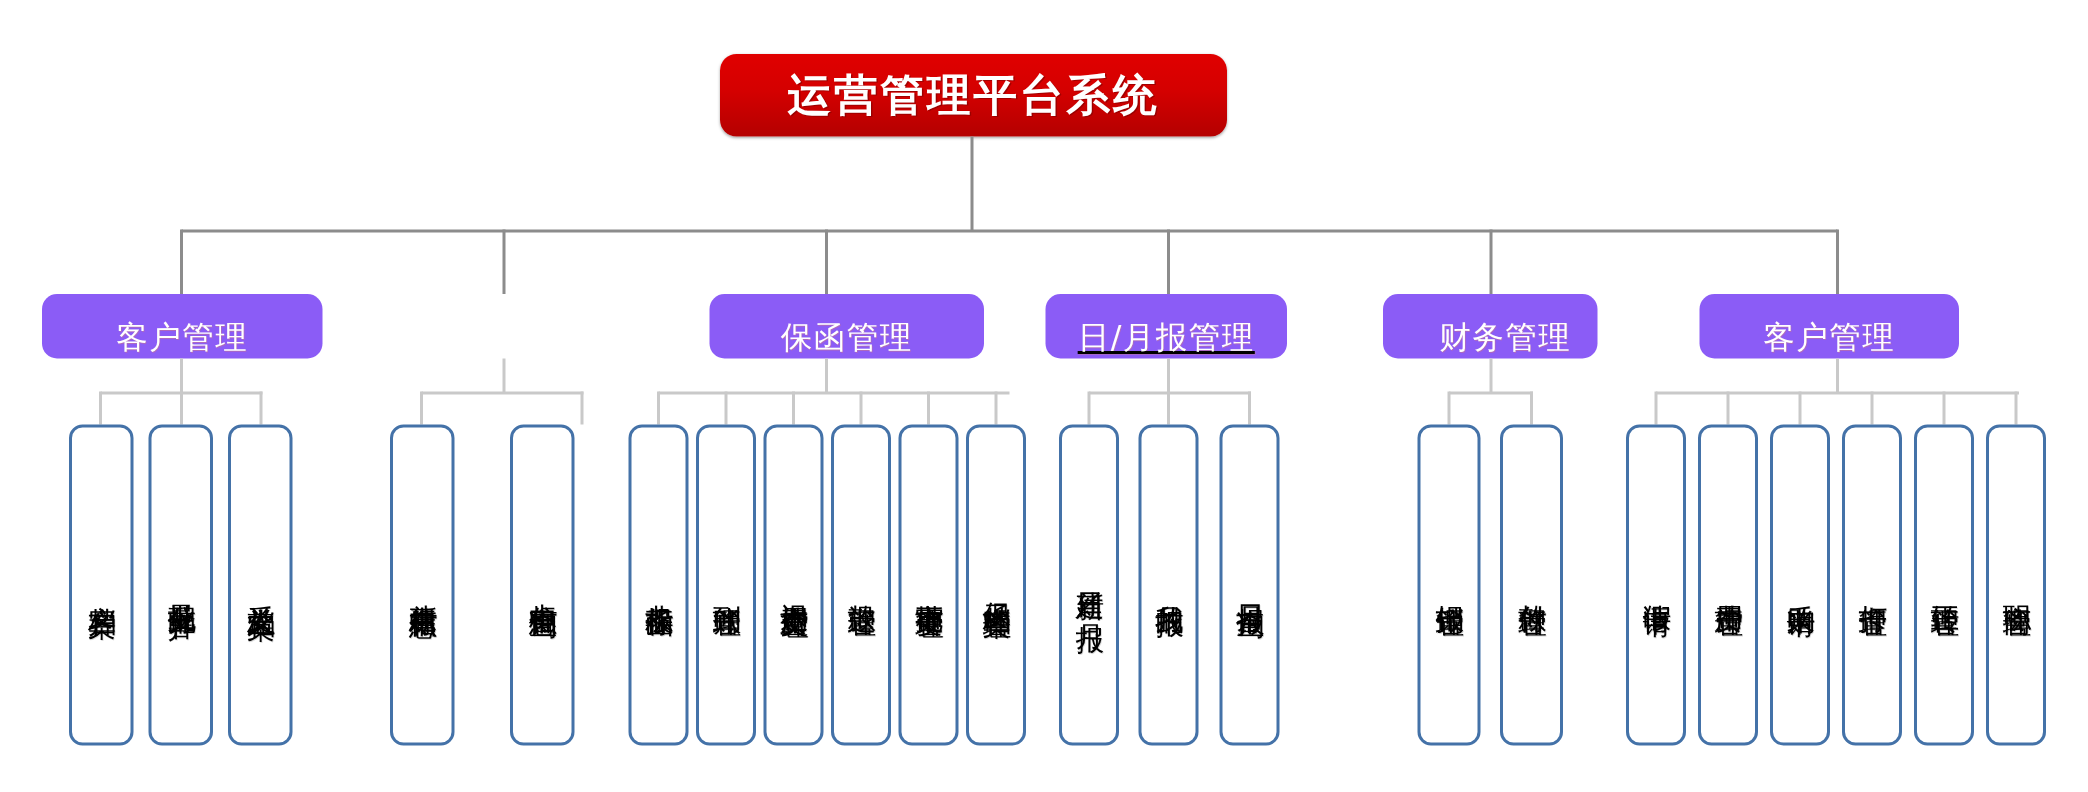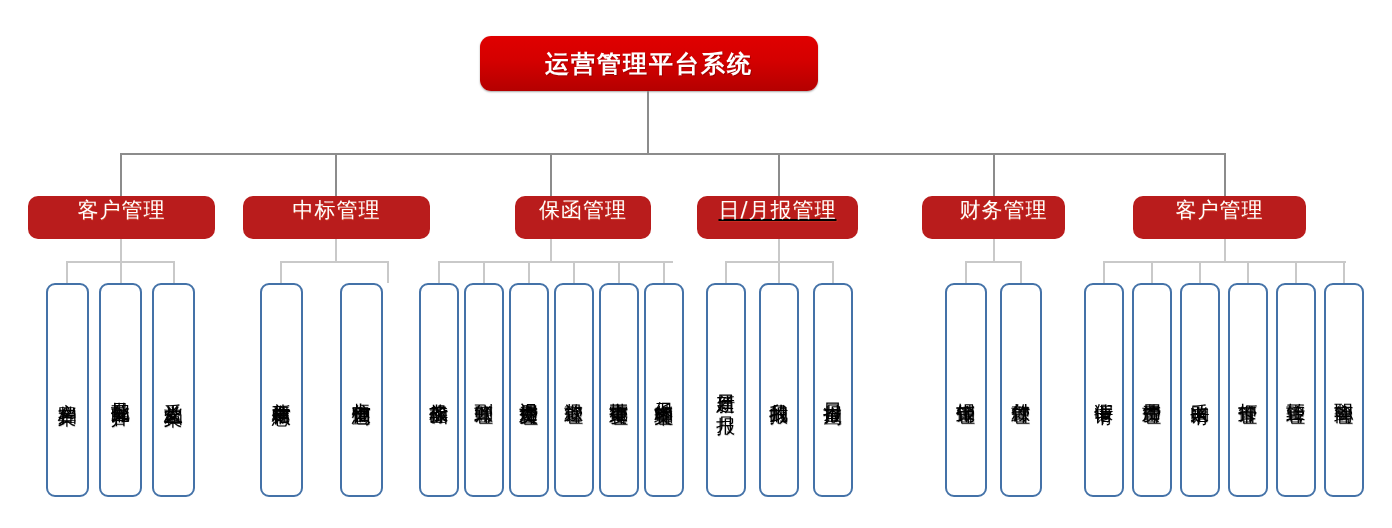--- a/index.html
+++ b/index.html
@@ -34,35 +34,35 @@
     display: flex;
     align-items: center;
     justify-content: center;
     border-radius: 11px;
     background: linear-gradient(180deg, #e00000 0%, #d40000 45%, #b40000 100%);
     box-shadow: 0 1px 2px rgba(0,0,0,0.35);
     box-sizing: border-box;
   }
   .root-node .label {
     color: #ffffff;
-    font-size: 24px;
+    font-size: 29px;
     font-weight: bold;
     letter-spacing: 2px;
     text-shadow: 1px 1px 0 rgba(120,0,0,0.55);
     white-space: nowrap;
   }
 
   
   .l2-node {
     position: absolute;
     display: flex;
-    align-items: flex-start;
+    align-items: flex-end;
     justify-content: center;
     border-radius: 10px;
-    background: #b91c1c;
+    background: #8b5cf6;
     box-sizing: border-box;
   }
   .l2-node .label {
     color: #ffffff;
     font-size: 21px;
     font-weight: normal;
     letter-spacing: 1px;
     white-space: nowrap;
     text-shadow: 0.5px 0.5px 0 rgba(255,140,60,0.30);
   }
@@ -119,38 +119,35 @@
   <div class="l3-node" style="left:99px; top:283px; width:43px; height:214px;">
     <span class="vlabel">批量分配客户</span>
   </div>
 
   <div class="conn lvl3" style="left:173px; top:261px; width:2px; height:22px;"></div>
   <div class="l3-node" style="left:152px; top:283px; width:43px; height:214px;">
     <span class="vlabel">受益人档案</span>
   </div>
 
   <div class="conn" style="left:335px; top:153px; width:2px; height:43px;"></div>
-  <div class="l2-node" style="left:243px; top:196px; width:187px; height:43px;">
-    <span class="label">中标管理</span>
-  </div>
   <div class="conn lvl3" style="left:335px; top:239px; width:2px; height:23px;"></div>
   <div class="conn lvl3" style="left:281px; top:261px; width:108px; height:2px;"></div>
 
   <div class="conn lvl3" style="left:280px; top:261px; width:2px; height:22px;"></div>
   <div class="l3-node" style="left:260px; top:283px; width:43px; height:214px;">
     <span class="vlabel">新建中标信息</span>
   </div>
 
   <div class="conn lvl3" style="left:387px; top:261px; width:2px; height:22px;"></div>
   <div class="l3-node" style="left:340px; top:283px; width:43px; height:214px;">
     <span class="vlabel">中标信息查询</span>
   </div>
 
   <div class="conn" style="left:550px; top:153px; width:2px; height:43px;"></div>
-  <div class="l2-node" style="left:473px; top:196px; width:136px; height:43px;margin-left:42px;">
+  <div class="l2-node" style="left:473px; top:196px; width:183px; height:43px;">
     <span class="label">保函管理</span>
   </div>
   <div class="conn lvl3" style="left:550px; top:239px; width:2px; height:23px;"></div>
   <div class="conn lvl3" style="left:439px; top:261px; width:234px; height:2px;"></div>
 
   <div class="conn lvl3" style="left:438px; top:261px; width:2px; height:22px;"></div>
   <div class="l3-node" style="left:419px; top:283px; width:40px; height:214px;">
     <span class="vlabel">非投标保函</span>
   </div>
 

